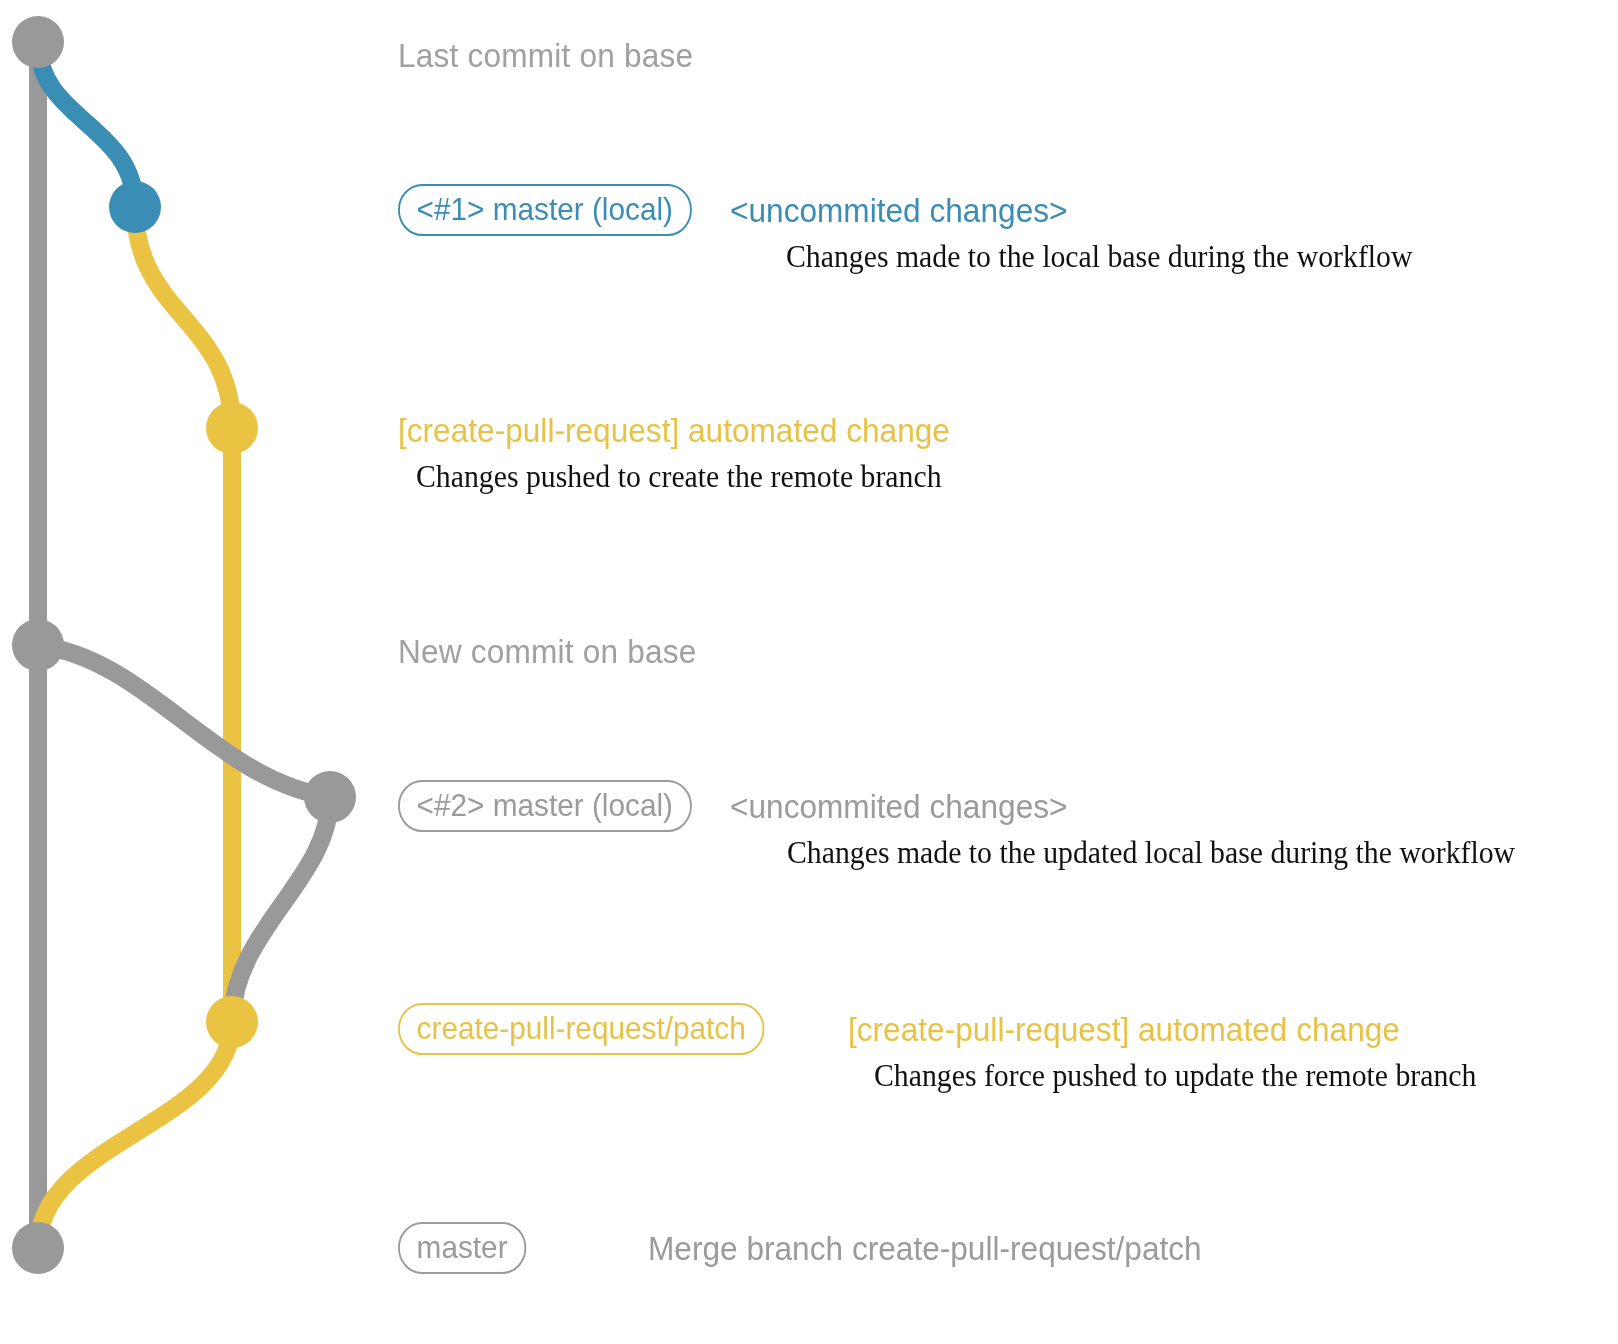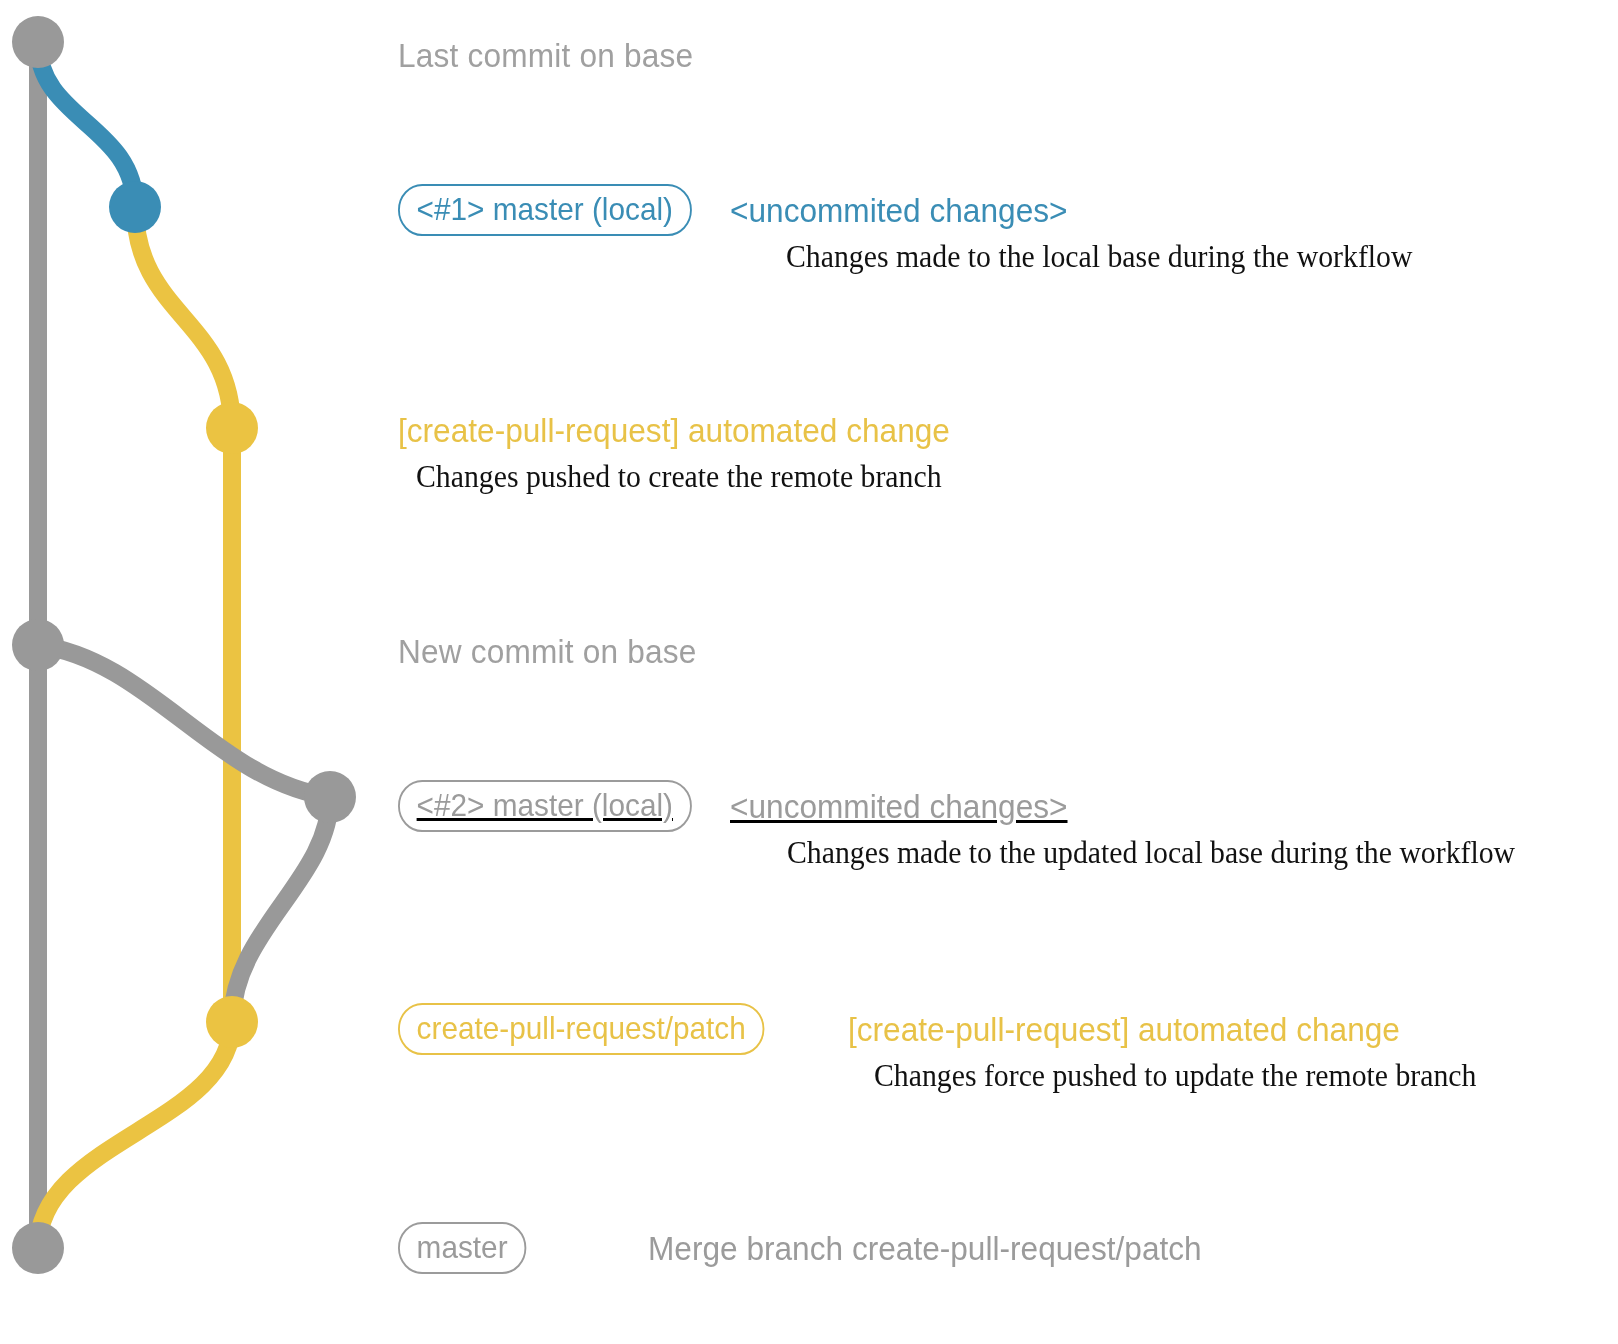--- a/index.html
+++ b/index.html
@@ -131,21 +131,21 @@
   </div>
   <div class="desc" style="left:786px; top:257px; transform:translateY(-50%) scaleX(0.96);">Changes made to the local base during the workflow</div>
 
   <div class="ref-line c-yellow" style="left:398px; top:430px; transform:translateY(-50%);">
     <span class="ref-title">[create-pull-request] automated change</span>
   </div>
   <div class="desc" style="left:416px; top:477px; transform:translateY(-50%) scaleX(0.96);">Changes pushed to create the remote branch</div>
 
   <div class="plain-heading heading-gray" style="left:398px; top:651px; transform:translateY(-50%) scaleX(0.93);">New commit on base</div>
 
-  <div class="ref-line c-gray" style="left:398px; top:806px; transform:translateY(-50%);text-decoration:underline;">
+  <div class="ref-line c-gray" style="left:398px; top:806px; transform:translateY(-50%);">
     <span class="badge">&lt;#2&gt; master (local)</span>
     <span class="badge-gap"></span>
     <span class="ref-title">&lt;uncommited changes&gt;</span>
   </div>
   <div class="desc" style="left:787px; top:853px; transform:translateY(-50%) scaleX(0.96);">Changes made to the updated local base during the workflow</div>
 
   <div class="ref-line c-yellow" style="left:398px; top:1029px; transform:translateY(-50%);gap:20px;">
     <span class="badge">create-pull-request/patch</span>
     <span class="badge-gap"></span>
     <span class="ref-title">[create-pull-request] automated change</span>

